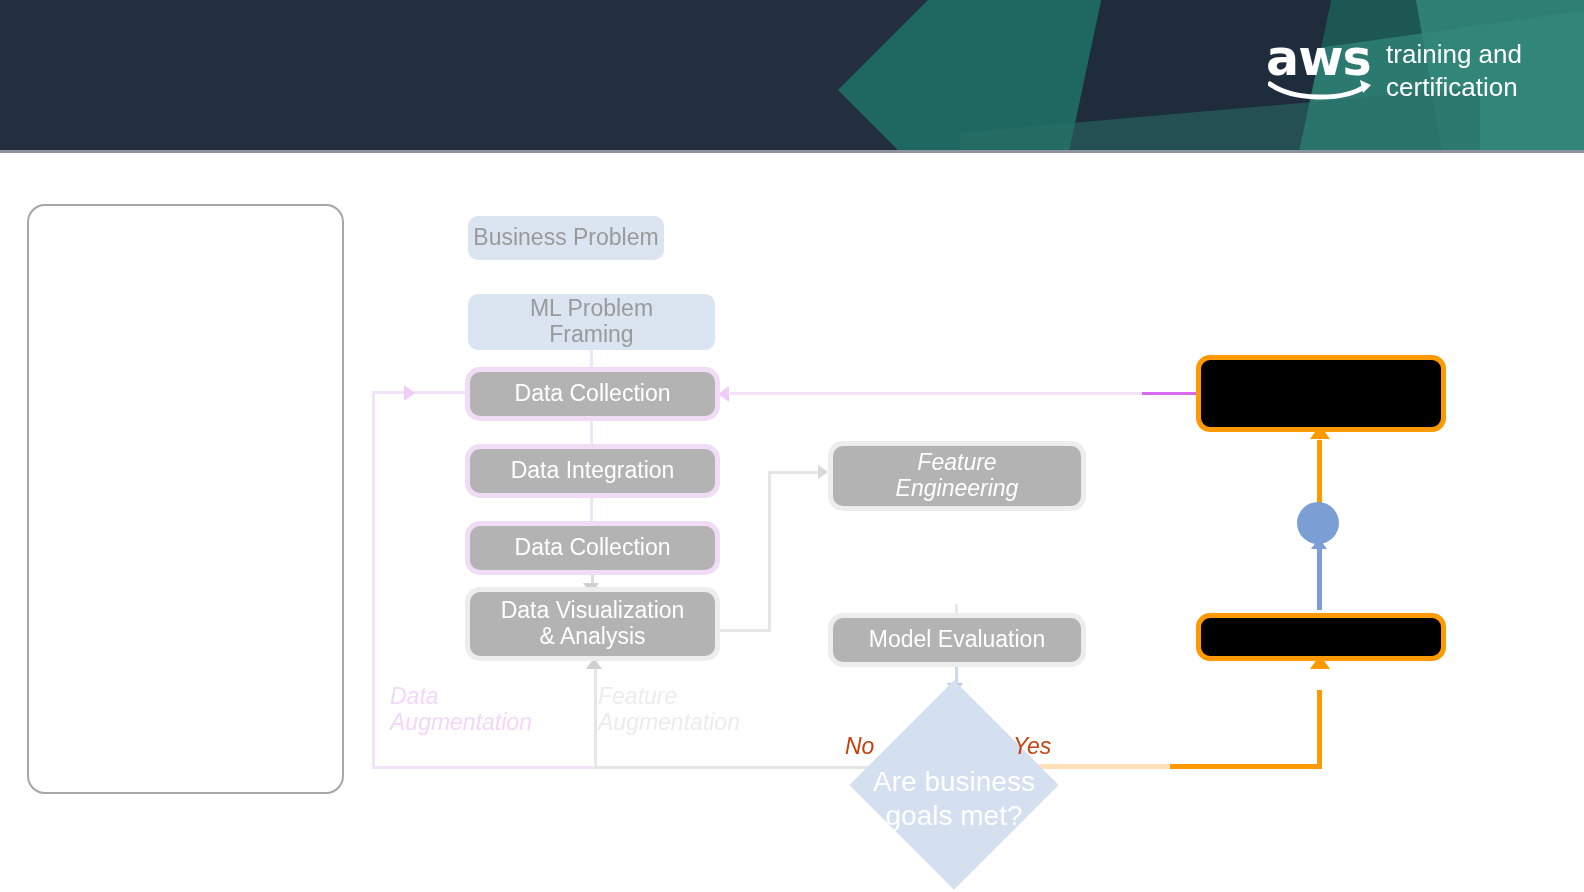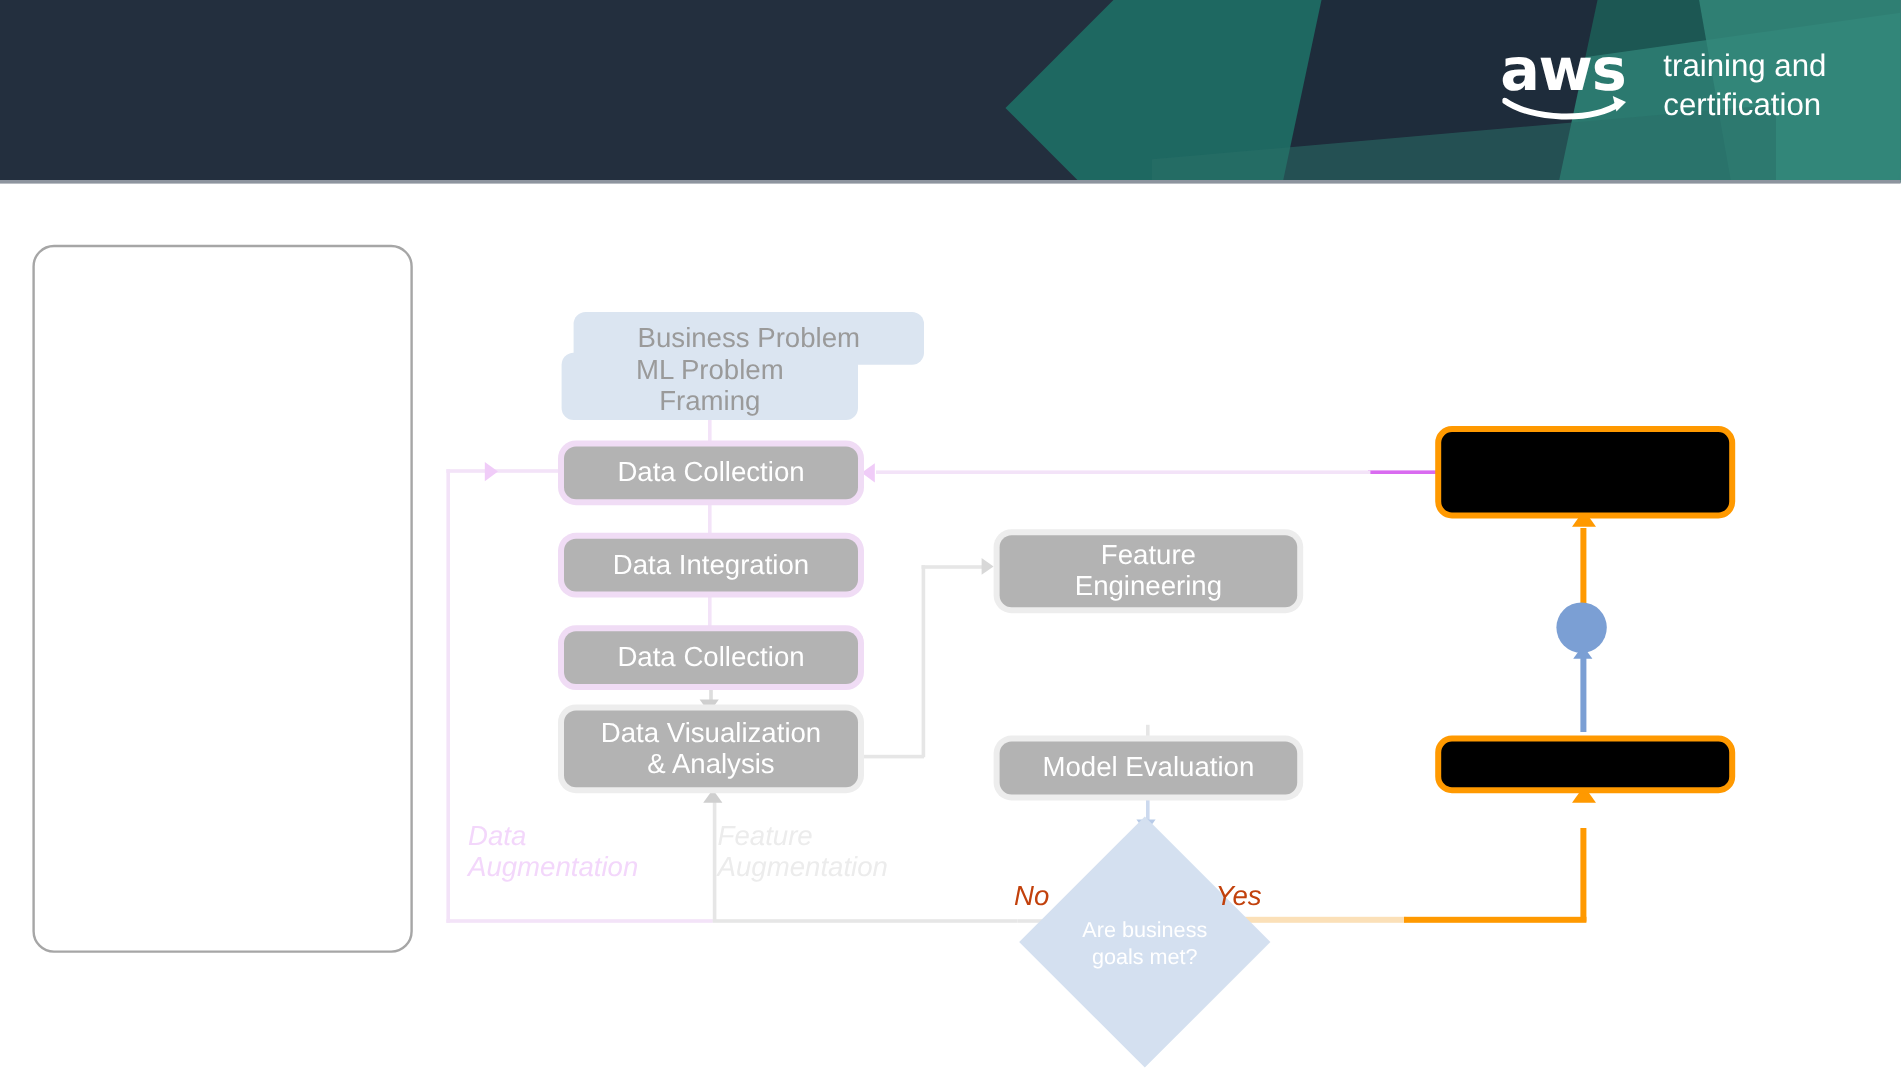--- a/index.html
+++ b/index.html
@@ -32,21 +32,21 @@
         background: #2e7d72; transform: skewY(-8deg); opacity: .9; }
   .g4 { left: 1300px; top: -80px; width: 300px; height: 300px;
         background: #1b5e57; transform: rotate(20deg); opacity: .85; }
   .g5 { left: 1430px; top: -40px; width: 200px; height: 240px;
         background: #35897c; transform: skewX(10deg); opacity: .8; }
   .g6 { left: 960px; top: 110px; width: 520px; height: 120px;
         background: #2a7067; transform: skewY(-5deg); opacity: .55; }
 
   .logo {
     position: absolute; right: 62px; top: 34px;
-    display: flex; align-items: flex-start; gap: 24px;
+    display: flex; align-items: flex-start; gap: 8px;
   }
   .aws-mark { position: relative; width: 112px; height: 66px; }
   .aws-word {
     font-family: "DejaVu Sans", sans-serif;
     font-size: 49px; font-weight: 700; color: #ffffff;
     letter-spacing: -1px; line-height: 1;
   }
   .aws-smile { position: absolute; left: 2px; top: 44px; width: 110px; height: 24px; }
   .logo-text {
     color: #ffffff; font-size: 26px; line-height: 1.26;
@@ -86,23 +86,23 @@
   
   .diamond {
     position: absolute;
     width: 148px; height: 148px;
     background: #d4e0f0;
     transform: rotate(45deg);
     z-index: 3;
   }
   .diamond-label {
     position: absolute;
-    color: #ffffff; font-size: 18px; text-align: center;
+    color: #ffffff; font-size: 28px; text-align: center;
     line-height: 1.2; white-space: pre-line; z-index: 5;
-    display: flex; align-items: center; justify-content: center;
+    display: flex; align-items: center; justify-content: center; margin-top: 12px;
   }
 
   
   .line { position: absolute; z-index: 1; }
   .vline { width: 3px; }
   .hline { height: 3px; }
   .c-pink      { background: #f3e3f8; }
   .c-magenta   { background: #d96bf0; }
   .c-gray      { background: #e6e6e6; }
   .c-grayd     { background: #dddddd; }
@@ -207,35 +207,35 @@
   <div class="line vline-b c-blue" style="left:1317px; top:548px; height:62px;"></div>
   <div class="arrow ar-up-blue" style="left:1311px; top:538px;"></div>
 
   <div class="line vline-o c-orange" style="left:1317px; top:440px; height:66px;"></div>
   <div class="arrow ar-up-orange" style="left:1310px; top:425px;"></div>
 
   <div class="line hline c-magenta" style="left:1140px; top:392px; width:58px;"></div>
   <div class="line hline c-pink" style="left:730px; top:392px; width:412px;"></div>
   <div class="arrow ar-left-pink" style="left:718px; top:386px;"></div>
 
-  <div class="node node-blue" style="left:478px; top:216px; width:292px; height:44px;margin-top:44px;">Business Problem</div>
+  <div class="node node-blue" style="left:468px; top:216px; width:196px; height:44px;">Business Problem</div>
 
   <div class="node node-blue" style="left:468px; top:294px; width:247px; height:56px;">ML Problem
 Framing</div>
 
   <div class="node node-gray glow-pink" style="left:470px; top:372px; width:245px; height:44px;">Data Collection</div>
 
   <div class="node node-gray glow-pink" style="left:470px; top:449px; width:245px; height:44px;">Data Integration</div>
 
   <div class="node node-gray glow-pink" style="left:470px; top:526px; width:245px; height:44px;">Data Collection</div>
 
   <div class="node node-gray glow-gray" style="left:470px; top:592px; width:245px; height:64px;">Data Visualization
 &amp; Analysis</div>
 
-  <div class="node node-gray glow-gray" style="left:833px; top:446px; width:248px; height:60px;">Feature
+  <div class="node node-gray glow-gray" style="left:833px; top:446px; width:248px; height:60px;font-style:italic;">Feature
 Engineering</div>
 
 
   <div class="node node-gray glow-gray" style="left:833px; top:618px; width:248px; height:44px;">Model Evaluation</div>
 
   <div class="node node-black" style="left:1196px; top:355px; width:250px; height:77px;"></div>
 
   <div class="node node-black" style="left:1196px; top:613px; width:250px; height:48px;"></div>
 
   <div class="blue-dot" style="left:1297px; top:502px;"></div>

